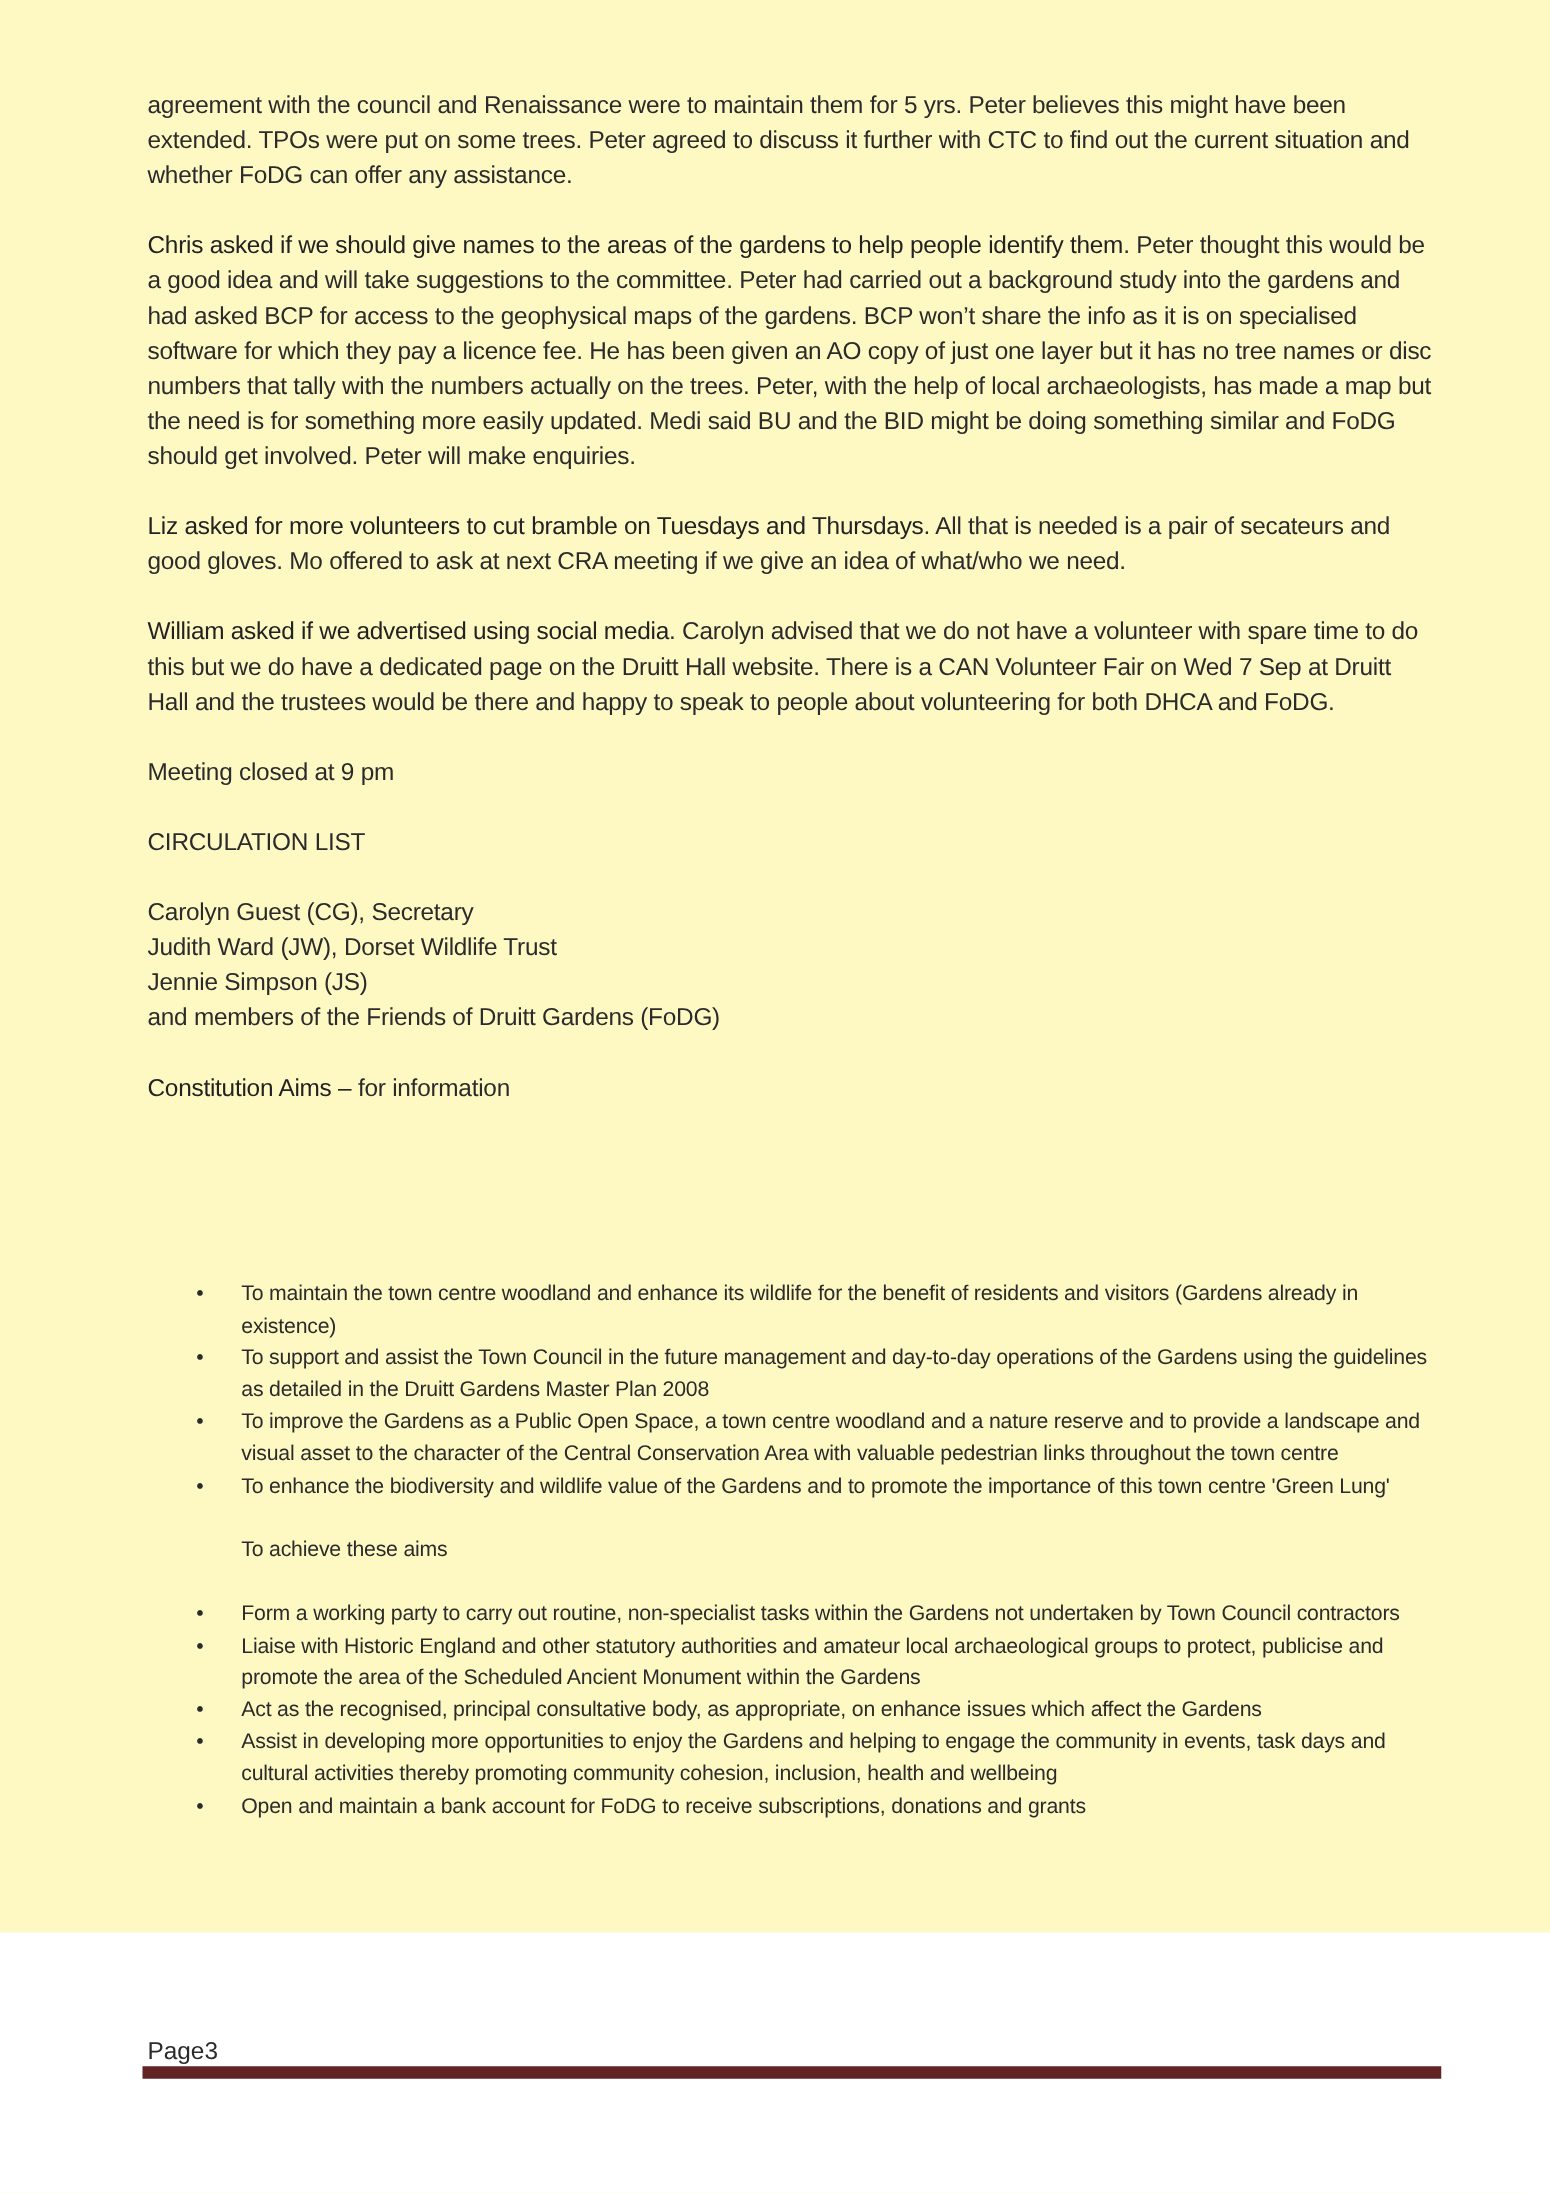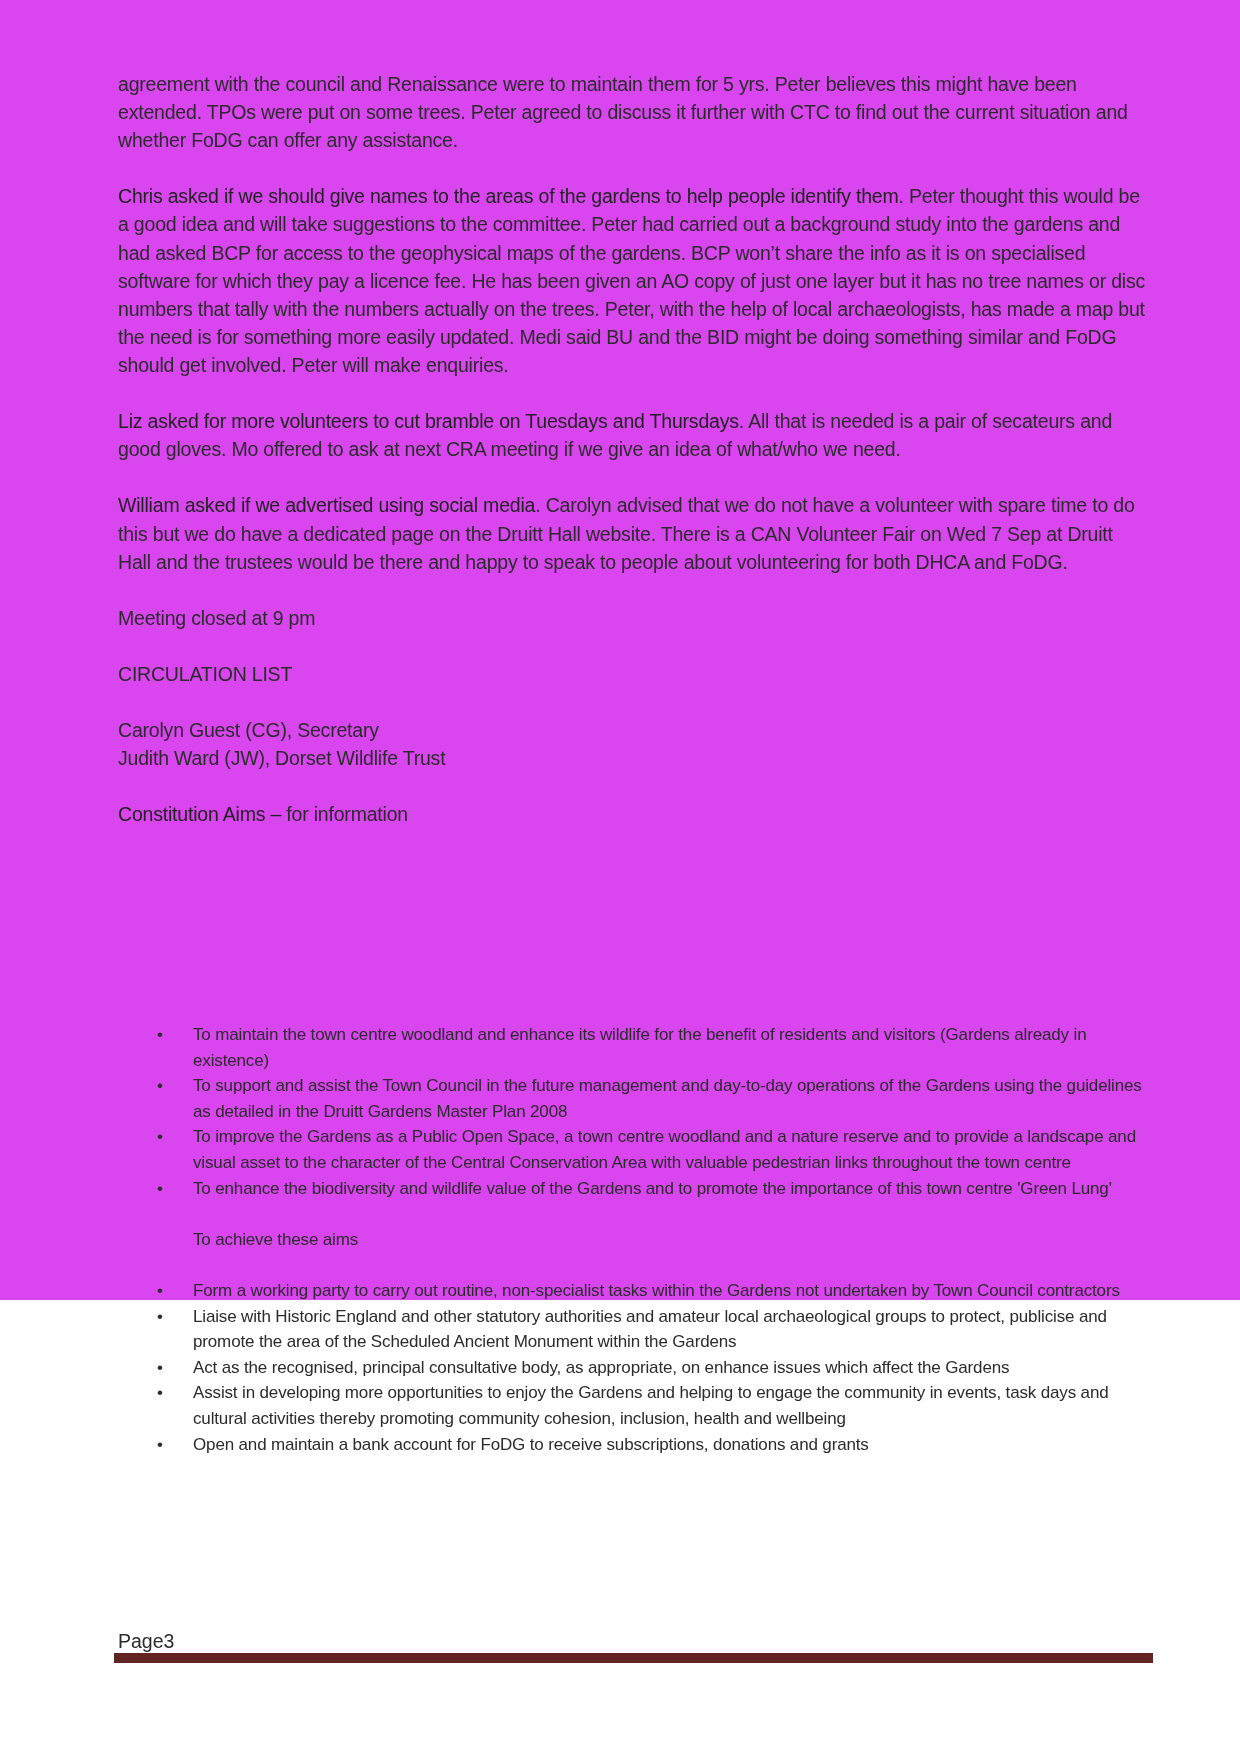--- a/index.html
+++ b/index.html
@@ -1,18 +1,18 @@
 <!DOCTYPE html>
 <html><head>
 <meta charset="utf-8">
 <style>
   html, body { margin: 0; padding: 0; background: #ffffff; }
   body { width: 1240px; height: 1754px; position: relative; overflow: hidden;
          font-family: "Liberation Sans", "DejaVu Sans", sans-serif; color: #2b2b2b; }
-  .page { position: absolute; left: 0; top: 0; width: 1240px; height: 1300px; background: #d946ef; }
+  .page { position: absolute; left: 0; top: 0; width: 1240px; height: 1546px; background: #fef9c3; }
   .body-text { position: absolute; left: 118px; top: 70px; width: 1030px;
                font-size: 19.5px; line-height: 28.1px; letter-spacing: -0.2px; }
   .body-text p { margin: 0; }
   .gap { height: 28.1px; }
   b { font-weight: normal; color: #222; }
   .aims { position: absolute; left: 118px; top: 1022px; width: 1040px;
           font-size: 17px; line-height: 25.6px; letter-spacing: -0.15px; }
   .aims ul { list-style: none; margin: 0; padding: 0; }
   .aims li { position: relative; padding-left: 75px; }
   .aims li .bullet { position: absolute; left: 37px; top: 0; width: 10px; text-align: center; }
@@ -41,20 +41,22 @@
 
     <p>Meeting closed at 9 pm</p>
     <div class="gap"></div>
 
     <p>CIRCULATION LIST</p>
     <div class="gap"></div>
 
     <div>
       <p>Carolyn Guest (CG), Secretary</p>
       <p>Judith Ward (JW), Dorset Wildlife Trust</p>
+      <p>Jennie Simpson (JS)</p>
+      <p>and members of the Friends of Druitt Gardens (FoDG)</p>
     </div>
     <div class="gap"></div>
 
     <p><b>Constitution Aims –</b><span> for information</span></p>
   </div>
 
   <div class="aims">
     <ul>
       <li><span class="bullet">•</span><span>To maintain the town centre woodland and enhance its wildlife for the benefit of residents and visitors (Gardens already in existence)</span></li>
       <li><span class="bullet">•</span><span>To support and assist the Town Council in the future management and day-to-day operations of the Gardens using the guidelines as detailed in the Druitt Gardens Master Plan 2008</span></li>

